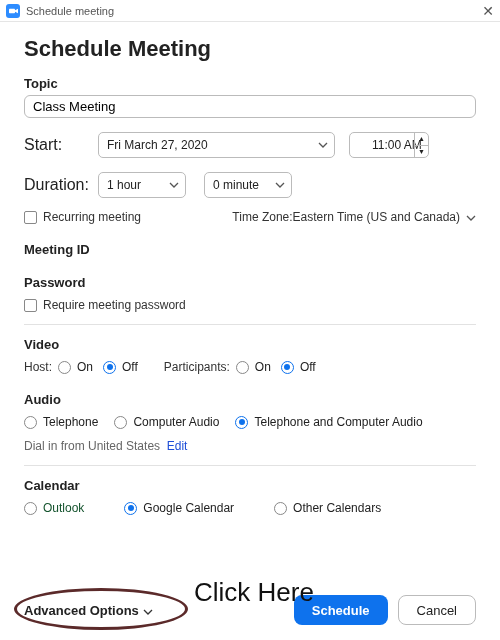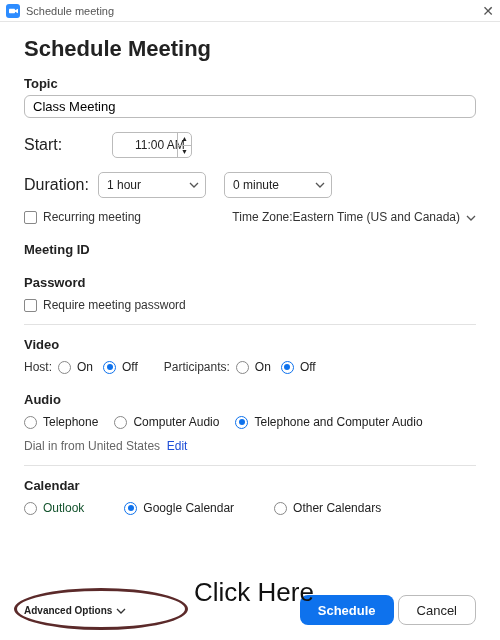--- a/index.html
+++ b/index.html
@@ -37,21 +37,21 @@
     padding: 0 8px; font-size: 13px; background: #fff;
   }
   .row { display: flex; align-items: center; margin-top: 14px; gap: 0; }
   .lblcol { width: 74px; font-size: 16px; }
   .select {
     height: 26px; border: 1px solid #bbb; border-radius: 5px; background: #fff;
     font-size: 12px; padding: 0 22px 0 8px; position: relative;
     display: inline-flex; align-items: center;
   }
   .select.wide { width: 237px; }
-  .select.small { width: 108px; }
+  .select.small { width: 88px; }
   .chev { position: absolute; right: 6px; top: 50%; transform: translateY(-50%); }
   .chev svg { width: 10px; height: 6px; display: block; }
   .time-input {
     width: 80px; height: 26px; border: 1px solid #bbb; border-radius: 5px;
     display: flex; align-items: center; padding-left: 22px; font-size: 12px;
     margin-left: 14px; position: relative;
   }
   .stepper { position: absolute; right: 0; top: 0; width: 14px; height: 100%;
     border-left: 1px solid #bbb; display: flex; flex-direction: column; }
   .stepper div { flex: 1; display: flex; align-items: center; justify-content: center; font-size: 7px; cursor: pointer; }
@@ -65,23 +65,23 @@
   .section .label { margin-bottom: 8px; }
   .hr { height: 1px; background: #e2e2e2; margin: 12px 0 0 0; }
   .options-row { display: flex; align-items: center; gap: 16px; font-size: 12px; }
   .opt { display: flex; align-items: center; cursor: pointer; }
   .link { color: #1d4ed8; cursor: pointer; }
   .tzrow { display: flex; align-items: center; margin-top: 12px; }
   .adv-row {
     position: absolute; left: 0; bottom: 0; width: 100%;
     height: 60px; display: flex; align-items: center; padding: 0 24px;
   }
-  .adv-toggle { font-size: 10px; font-weight: 600; display: flex; align-items: center; cursor: pointer; }
+  .adv-toggle { font-size: 13px; font-weight: 600; display: flex; align-items: center; cursor: pointer; }
   .adv-toggle .chev2 { margin-left: 4px; }
-  .btn-row { margin-left: auto; display: flex; gap: 4px; }
+  .btn-row { margin-left: auto; display: flex; gap: 10px; }
   .btn {
     height: 30px; padding: 0 18px; border-radius: 8px; font-size: 13px;
     display: flex; align-items: center; justify-content: center; cursor: pointer;
     border: 1px solid #bbb; background: #fff;
   }
   .btn.primary { background: #0e72ed; color: #fff; border: none; font-weight: 600; }
   .annot-ellipse {
     position: absolute; left: 14px; bottom: 10px; width: 174px; height: 42px;
     border: 3px solid #5b2a2a; border-radius: 50%; pointer-events: none;
   }
@@ -105,20 +105,28 @@
 </div>
 
 <div class="content">
   <h1>Schedule Meeting</h1>
 
   <div class="label">Topic</div>
   <input class="topic-input" value="Class Meeting" style="">
 
   <div class="row">
     <div class="lblcol">Start:</div>
+    <div class="select wide">
+      <span>Fri  March 27, 2020</span>
+      <span class="chev">
+          <svg viewBox="0 0 10 6">
+            <path d="M1 1 L5 5 L9 1" stroke="#555" stroke-width="1.3" fill="none"></path>
+          </svg>
+        </span>
+    </div>
     <div class="time-input">
       <span>11:00 AM</span>
       <span class="stepper">
         <div>▲</div>
         <div>▼</div>
       </span>
     </div>
   </div>
 
   <div class="row">

